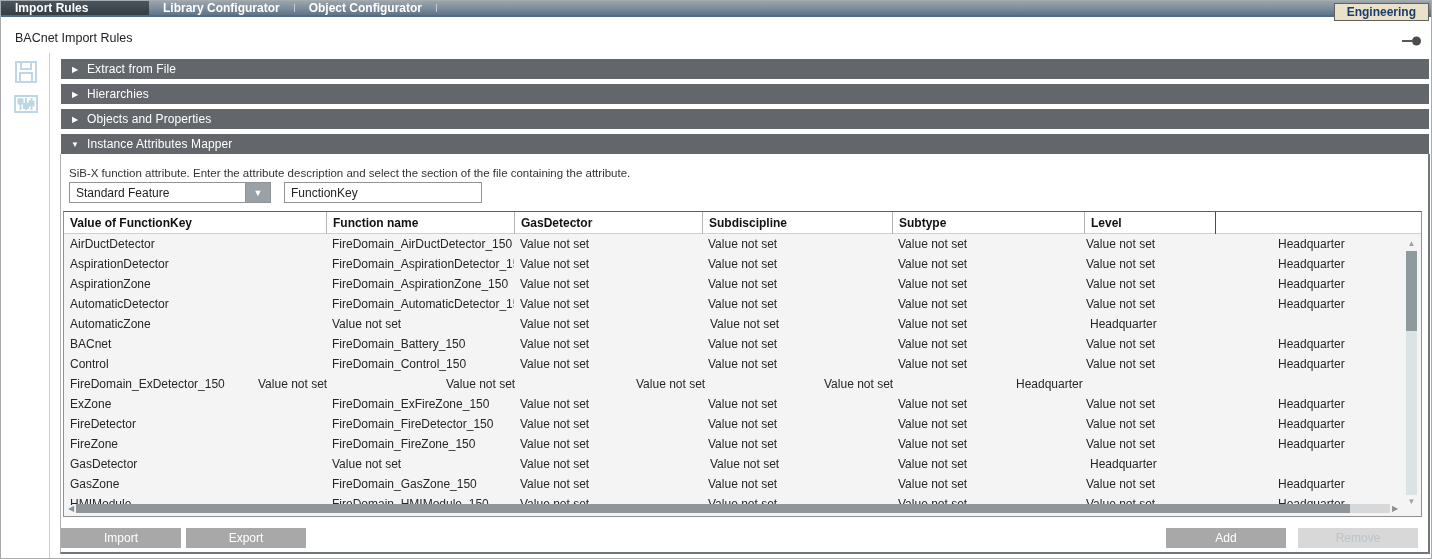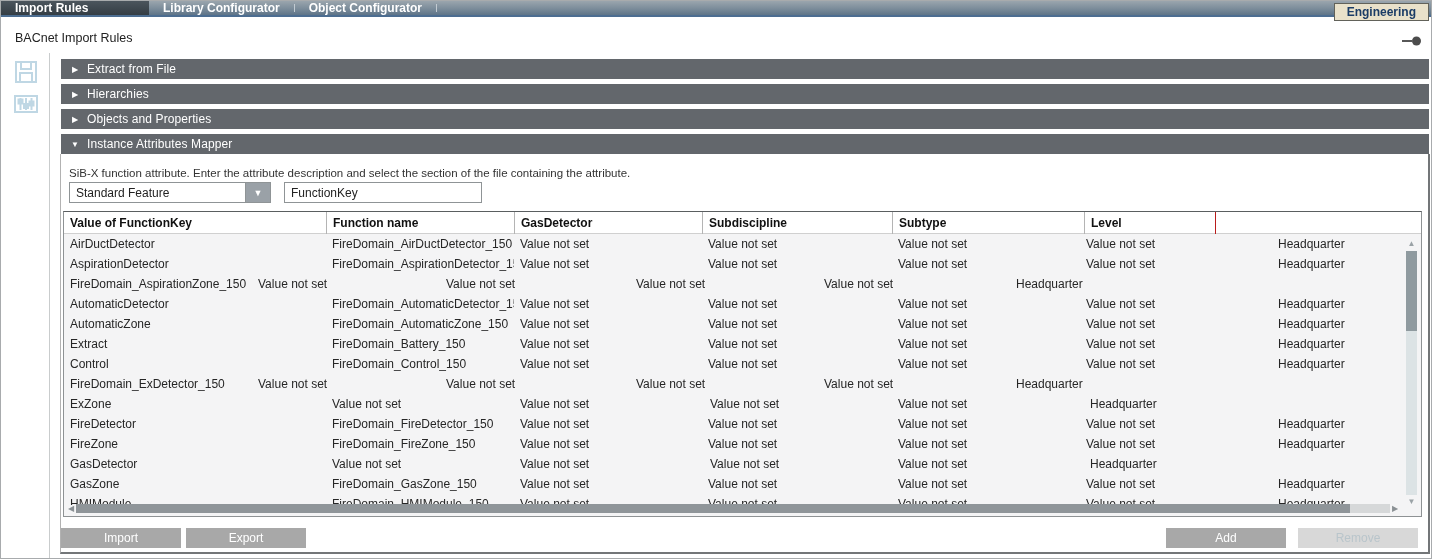--- a/index.html
+++ b/index.html
@@ -219,47 +219,47 @@
         <div class="tr">
           <div class="td" style="width: 262px;">AspirationDetector</div>
           <div class="td" style="width: 188px;">FireDomain_AspirationDetector_150</div>
           <div class="td" style="width: 188px;">Value not set</div>
           <div class="td" style="width: 190px;">Value not set</div>
           <div class="td" style="width: 188px;">Value not set</div>
           <div class="td" style="width: 192px;">Value not set</div>
           <div class="td" style="width: 132px;">Headquarter</div>
         </div>
         <div class="tr">
+          <div class="td" style="width: 262px;">AspirationZone</div>
           <div class="td" style="width: 188px;">FireDomain_AspirationZone_150</div>
           <div class="td" style="width: 188px;">Value not set</div>
           <div class="td" style="width: 190px;">Value not set</div>
           <div class="td" style="width: 188px;">Value not set</div>
           <div class="td" style="width: 192px;">Value not set</div>
           <div class="td" style="width: 132px;">Headquarter</div>
         </div>
         <div class="tr">
           <div class="td" style="width: 262px;">AutomaticDetector</div>
           <div class="td" style="width: 188px;">FireDomain_AutomaticDetector_150</div>
           <div class="td" style="width: 188px;">Value not set</div>
           <div class="td" style="width: 190px;">Value not set</div>
           <div class="td" style="width: 188px;">Value not set</div>
           <div class="td" style="width: 192px;">Value not set</div>
           <div class="td" style="width: 132px;">Headquarter</div>
         </div>
         <div class="tr">
           <div class="td" style="width: 262px;">AutomaticZone</div>
-          <div class="td" style="width: 188px;">FireDomain_AutomaticZone_150</div>
-          <div class="td" style="width: 188px;">Value not set</div>
-          <div class="td" style="width: 190px;">Value not set</div>
-          <div class="td" style="width: 188px;">Value not set</div>
-          <div class="td" style="width: 192px;">Value not set</div>
-          <div class="td" style="width: 132px;">Headquarter</div>
-        </div>
-        <div class="tr">
-          <div class="td" style="width: 262px;">Extract</div>
+          <div class="td" style="width: 188px;">Value not set</div>
+          <div class="td" style="width: 190px;">Value not set</div>
+          <div class="td" style="width: 188px;">Value not set</div>
+          <div class="td" style="width: 192px;">Value not set</div>
+          <div class="td" style="width: 132px;">Headquarter</div>
+        </div>
+        <div class="tr">
+          <div class="td" style="width: 262px;">BACnet</div>
           <div class="td" style="width: 188px;">FireDomain_Battery_150</div>
           <div class="td" style="width: 188px;">Value not set</div>
           <div class="td" style="width: 190px;">Value not set</div>
           <div class="td" style="width: 188px;">Value not set</div>
           <div class="td" style="width: 192px;">Value not set</div>
           <div class="td" style="width: 132px;">Headquarter</div>
         </div>
         <div class="tr">
           <div class="td" style="width: 262px;">Control</div>
           <div class="td" style="width: 188px;">FireDomain_Control_150</div>
@@ -272,20 +272,21 @@
         <div class="tr">
           <div class="td" style="width: 188px;">FireDomain_ExDetector_150</div>
           <div class="td" style="width: 188px;">Value not set</div>
           <div class="td" style="width: 190px;">Value not set</div>
           <div class="td" style="width: 188px;">Value not set</div>
           <div class="td" style="width: 192px;">Value not set</div>
           <div class="td" style="width: 132px;">Headquarter</div>
         </div>
         <div class="tr">
           <div class="td" style="width: 262px;">ExZone</div>
+          <div class="td" style="width: 188px;">FireDomain_ExFireZone_150</div>
           <div class="td" style="width: 188px;">Value not set</div>
           <div class="td" style="width: 190px;">Value not set</div>
           <div class="td" style="width: 188px;">Value not set</div>
           <div class="td" style="width: 192px;">Value not set</div>
           <div class="td" style="width: 132px;">Headquarter</div>
         </div>
         <div class="tr">
           <div class="td" style="width: 262px;">FireDetector</div>
           <div class="td" style="width: 188px;">FireDomain_FireDetector_150</div>
           <div class="td" style="width: 188px;">Value not set</div>

